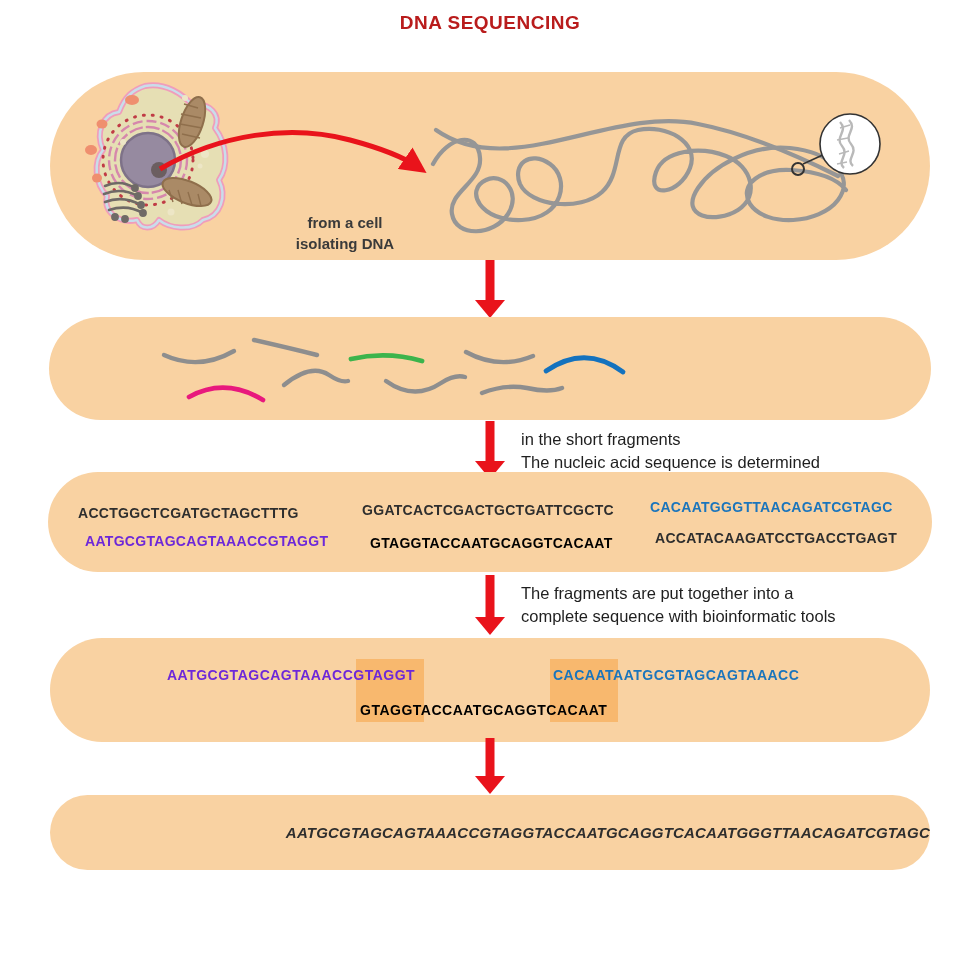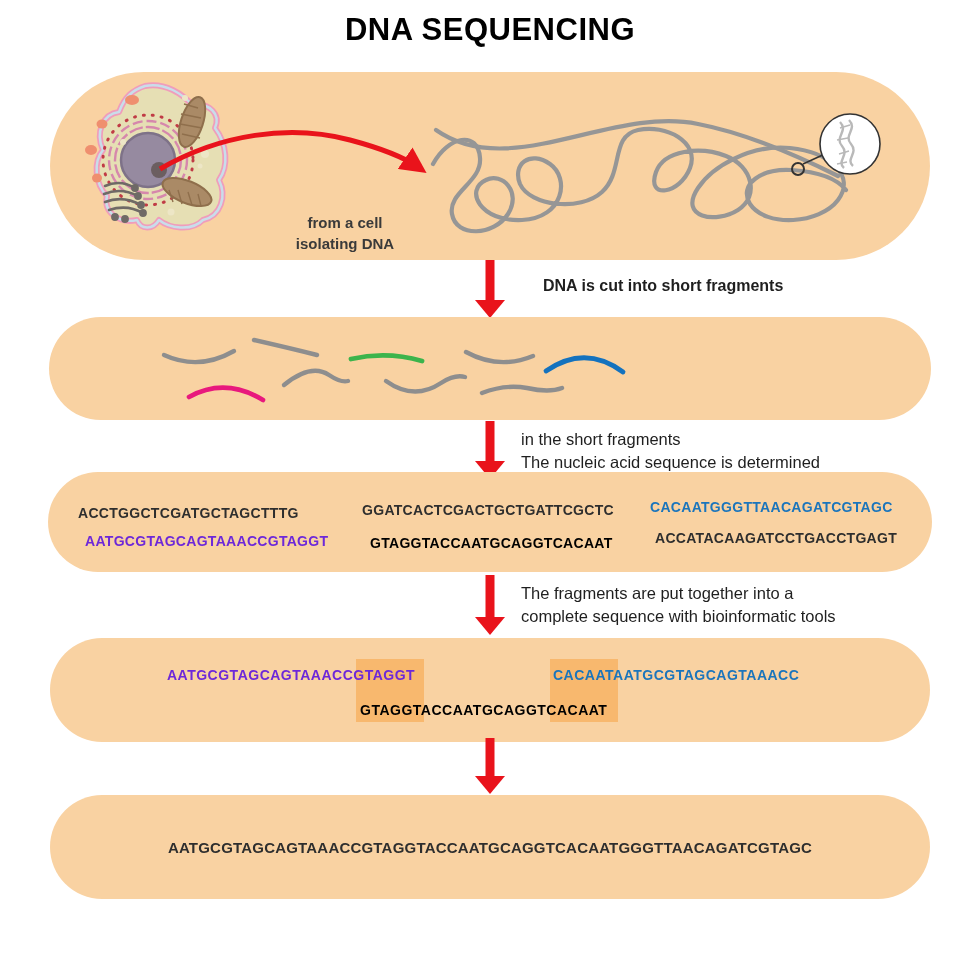--- a/index.html
+++ b/index.html
@@ -3,23 +3,23 @@
 <meta charset="utf-8">
 <style>
   html,body{margin:0;padding:0;background:#fff;}
   .canvas{position:relative;width:980px;height:980px;background:#fff;overflow:hidden;
           font-family:"Liberation Sans",sans-serif;}
   .band{position:absolute;background:#F9D2A2;}
   #band1{left:50px;top:72px;width:880px;height:188px;border-radius:94px;}
   #band2{left:49px;top:317px;width:882px;height:103px;border-radius:52px;}
   #band3{left:48px;top:472px;width:884px;height:100px;border-radius:50px;}
   #band4{left:50px;top:638px;width:880px;height:104px;border-radius:52px;}
-  #band5{left:50px;top:795px;width:880px;height:104px;border-radius:52px;display:flex;align-items:center;justify-content:center;}
+  #band5{left:50px;top:795px;width:880px;height:75px;border-radius:52px;display:flex;align-items:center;justify-content:flex-end;font-style:italic;}
   .title{position:absolute;left:0;top:12px;width:980px;text-align:center;
-         font-size:31px;font-weight:bold;letter-spacing:.5px;color:#000000;}
+         font-size:19px;font-weight:bold;letter-spacing:.5px;color:#b91c1c;}
   .svg-abs{position:absolute;left:0;top:0;}
   .arrow{position:absolute;left:475px;}
   .step-label{position:absolute;color:#1f1f1f;}
   .lbl-bold{font-weight:bold;font-size:16px;}
   .lbl-reg{font-size:16.5px;line-height:23px;}
   .cell-label{position:absolute;left:190px;top:140px;width:210px;text-align:center;
               font-weight:bold;font-size:15px;line-height:21px;color:#3a3a3a;}
   .seq{position:absolute;font-weight:bold;font-size:14px;letter-spacing:.3px;white-space:pre;}
   .c-dark{color:#2E2E2E;} .c-pink{color:#6d28d9;} .c-green{color:#000000;} .c-blue{color:#1B75BC;}
   .asm-line{position:absolute;font-weight:bold;font-size:14px;letter-spacing:.5px;white-space:pre;z-index:2;}
@@ -121,21 +121,20 @@
     <div class="cell-label">
       <div>from a cell</div>
       <div>isolating DNA</div>
     </div>
   </div>
 
   <svg class="arrow" style="top:260px" width="30" height="58">
     <rect x="10.5" y="0" width="9" height="41" fill="#E9131B"></rect>
     <polygon points="0,40 30,40 15,58" fill="#E9131B"></polygon>
   </svg>
-  <div class="step-label lbl-bold" style="left:543px;top:277px">DNA is cut into short fragments</div>
 
   <div class="band" id="band2">
     <svg class="svg-abs" width="882" height="103" viewBox="0 0 882 103" fill="none" stroke-linecap="round">
       <g stroke="#8E8E8E" stroke-width="4.4">
         <path d="M115,38 Q150,54 185,34"></path>
         <path d="M205,23 Q240,31 268,38"></path>
         <path d="M235,68 Q262,46 280,58 Q292,66 299,64"></path>
         <path d="M337,64 Q365,84 392,66 Q406,57 416,60"></path>
         <path d="M417,35 Q450,53 484,39"></path>
         <path d="M433,76 Q456,67 478,71 Q500,76 513,71"></path>

